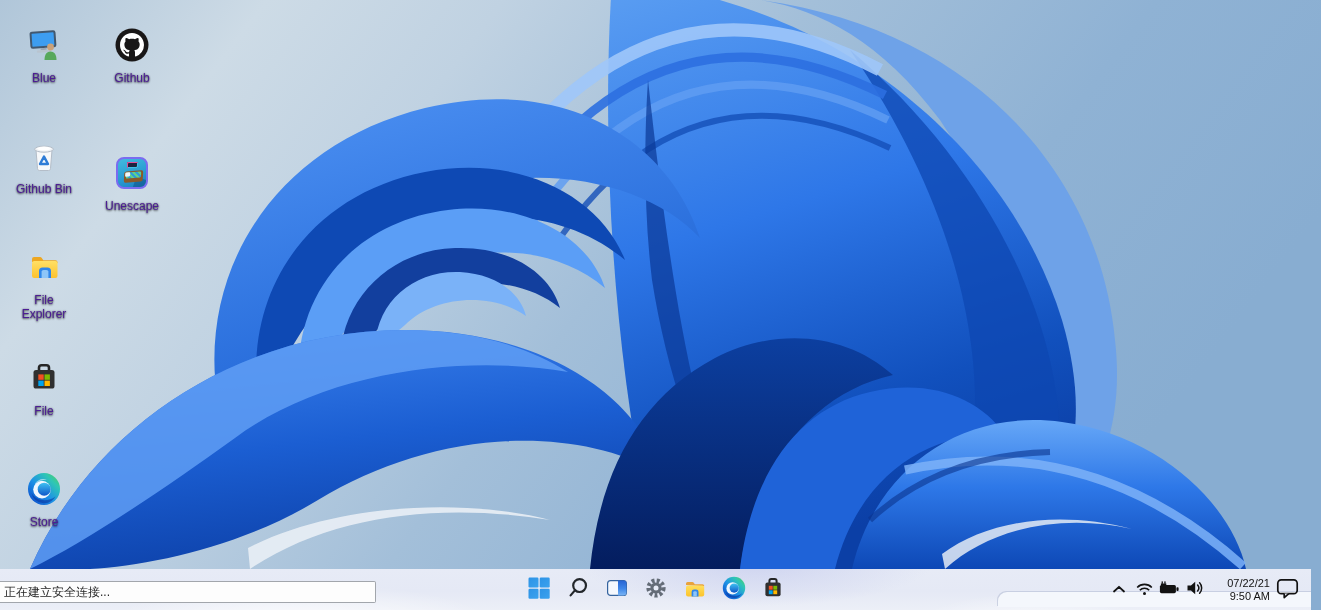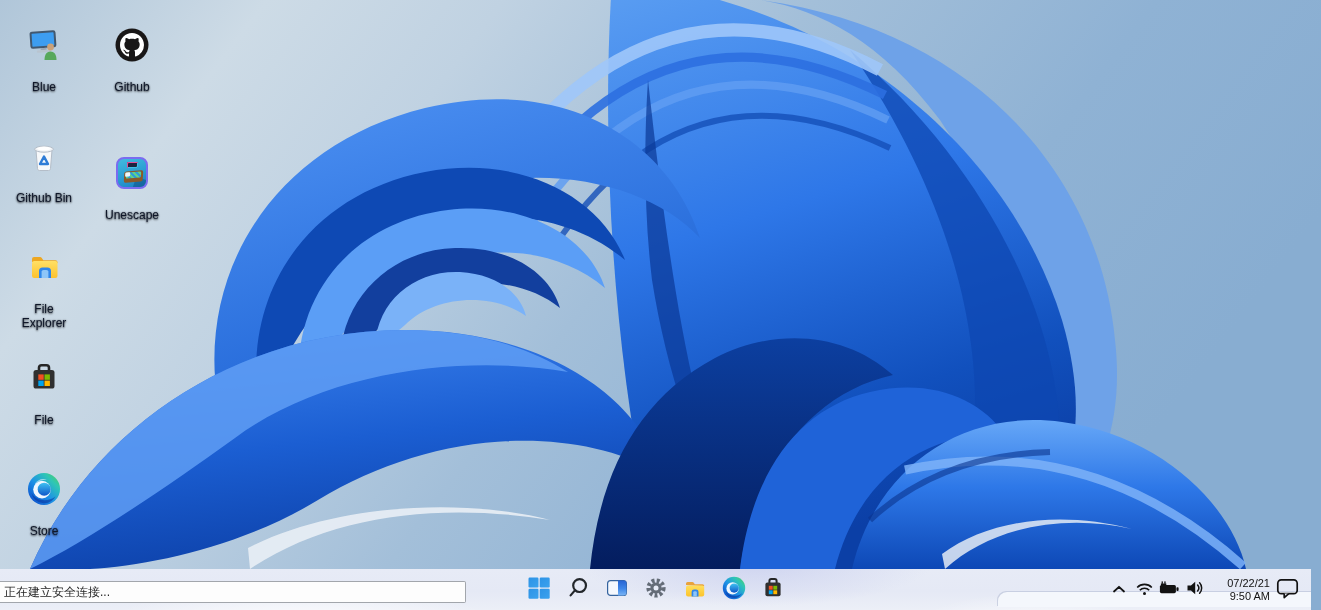--- a/index.html
+++ b/index.html
@@ -15,22 +15,22 @@
   .wallpaper svg{display:block;}
 
   
   .desk-icons{position:absolute;top:0;left:0;z-index:2;}
   .desk-icon{
     position:absolute;width:88px;display:flex;flex-direction:column;align-items:center;
     cursor:default;
   }
   .di-glyph{width:34px;height:34px;display:flex;align-items:center;justify-content:center;}
   .di-label{
-    margin-top:18px;max-width:66px;text-align:center;
-    font-size:12px;line-height:14px;color:#0f172a;
+    margin-top:9px;max-width:66px;text-align:center;
+    font-size:12px;line-height:14px;color:#4c1d95;
     text-shadow:0 1px 2px rgba(0,0,0,.65),0 0 2px rgba(0,0,0,.4);
   }
   
   .icn-unescape{width:32px;height:32px;border-radius:8px;border:2px solid #7a6cf0;box-sizing:border-box;
     background:linear-gradient(160deg,#43bbde 0%,#2a9cd2 55%,#1b7fc0 100%);position:relative;overflow:hidden;}
   .icn-unescape .art{position:absolute;left:9px;top:3px;width:11px;height:6px;background:#1c2340;border-radius:1px;
     box-shadow:inset 1px 1px 0 #e04f9a,inset -1px -1px 0 #3fc0e8;}
   .icn-unescape .bed{position:absolute;left:6px;top:12px;width:19px;height:11px;background:#8a5a2a;border-radius:2px;
     transform:rotate(-5deg) skewX(-8deg);}
   .icn-unescape .blanket{position:absolute;left:2px;top:1px;right:2px;height:6px;border-radius:1px;
@@ -68,21 +68,21 @@
     padding-right:11px;
   }
   .tray .gap8{width:9px;}.tray .gap4{width:5px;}.tray .gap6{width:6px;}
   .tray-btn{display:flex;align-items:center;justify-content:center;border:none;background:transparent;padding:0;cursor:pointer;}
   .clock{display:flex;flex-direction:column;align-items:flex-end;justify-content:center;
     font-size:11px;line-height:13px;color:#121212;min-width:56px;}
   .clock span{white-space:nowrap;}
 
   
   .status-tip{
-    position:absolute;left:0;top:581px;width:466px;height:22px;z-index:4;
+    position:absolute;left:0;top:581px;width:376px;height:22px;z-index:4;
     background:#fdfdfd;border:1px solid #a2a6ac;border-left:none;
     border-top-right-radius:2px;border-bottom-right-radius:2px;
     box-sizing:border-box;display:flex;align-items:center;
     font-size:12px;color:#1f1f1f;padding-left:4px;overflow:hidden;white-space:nowrap;
   }
 </style>
 </head>
 <body>
 
 <div class="stage">

